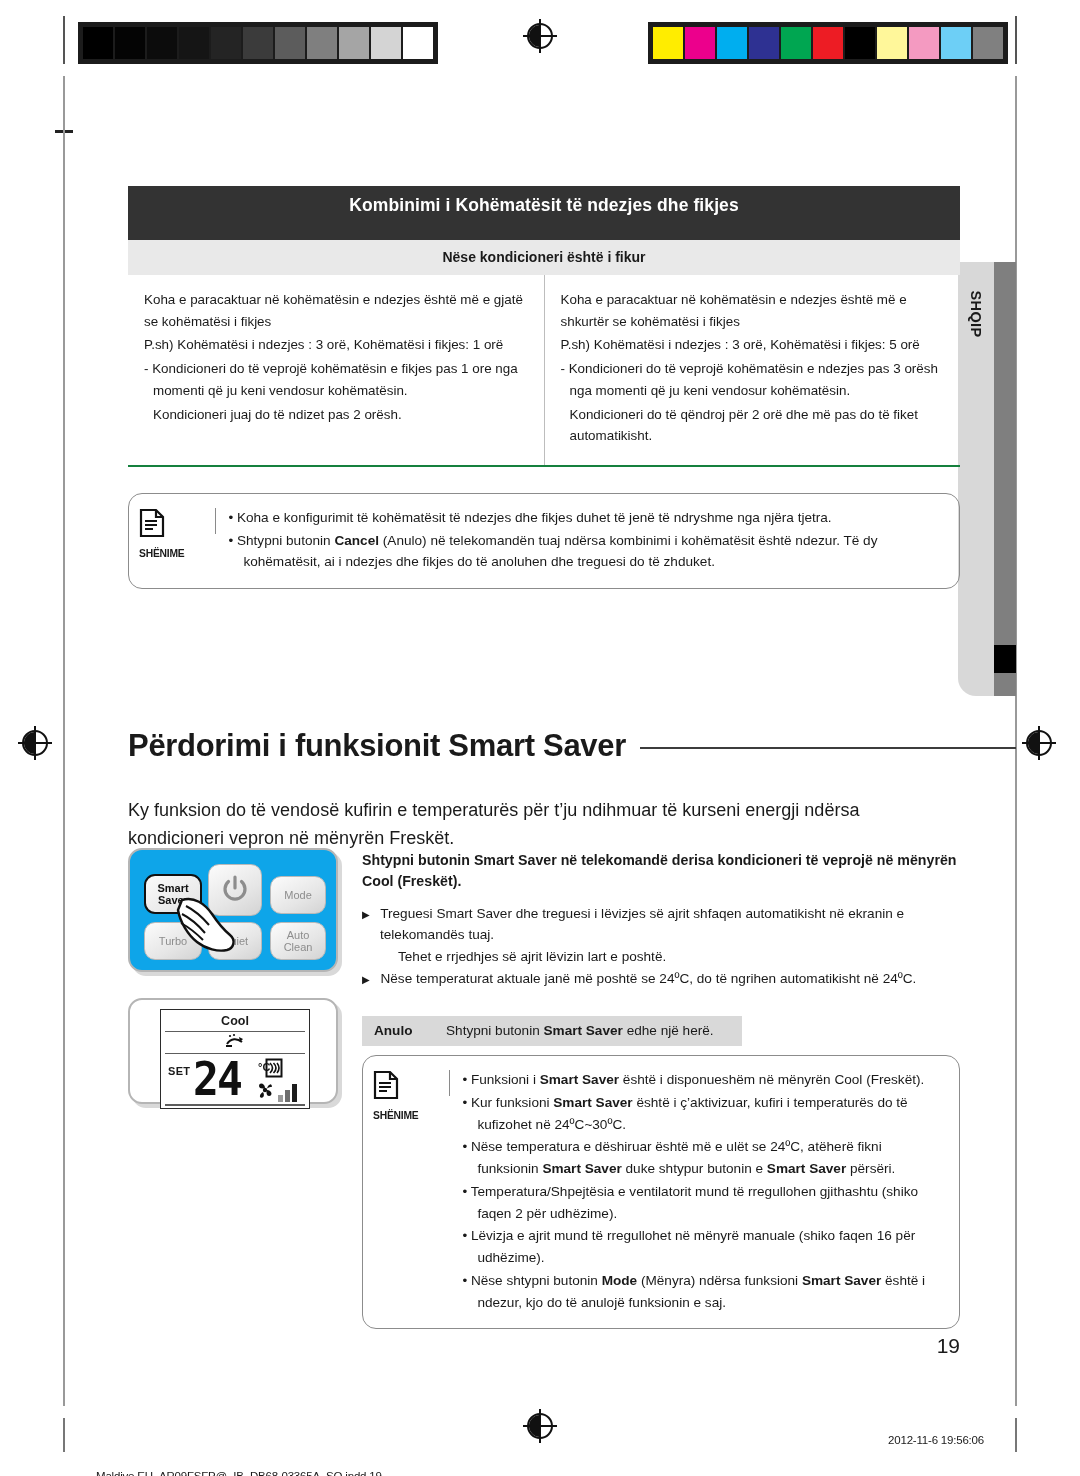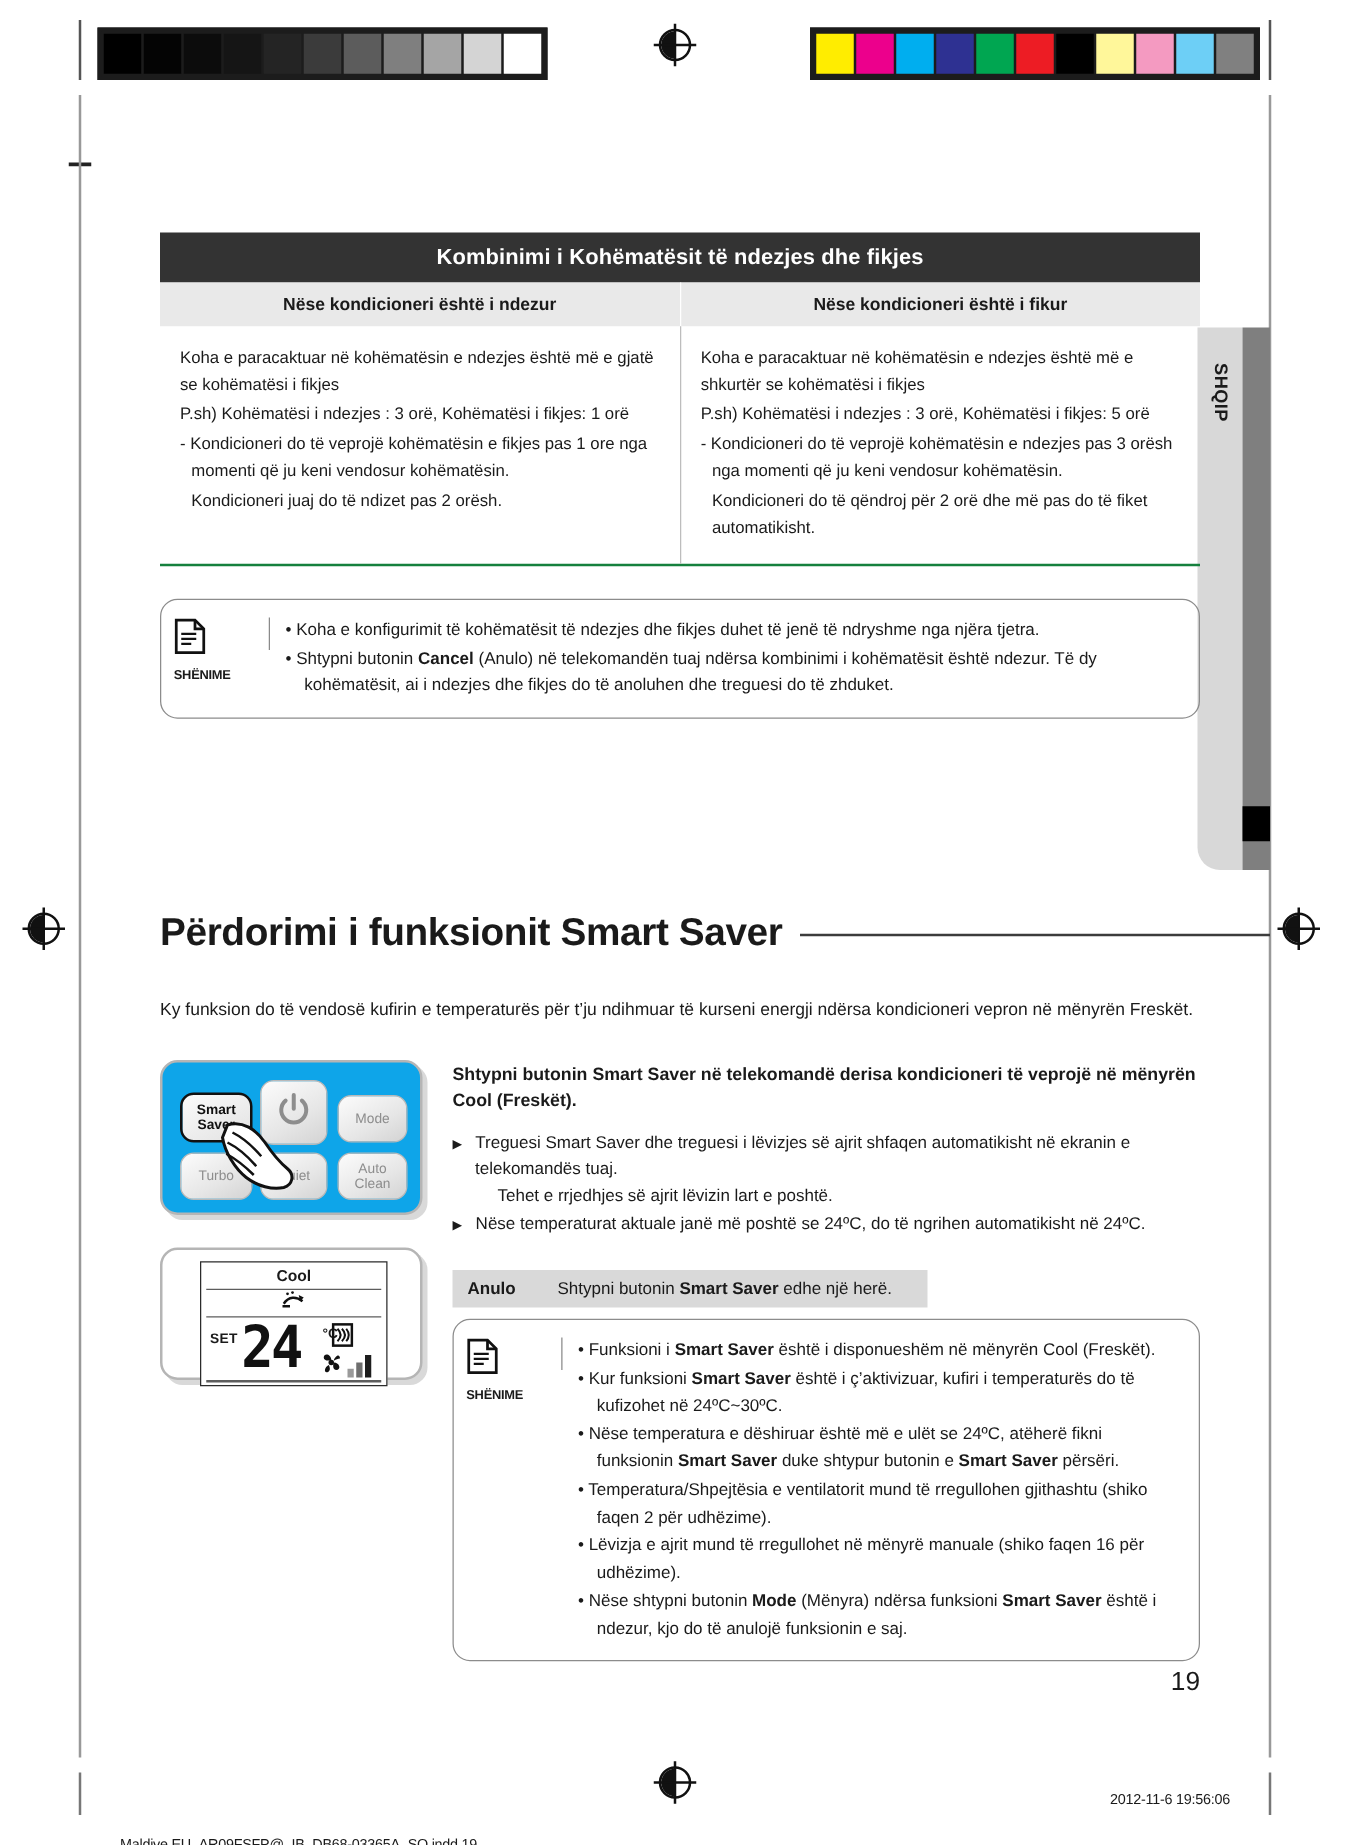--- a/index.html
+++ b/index.html
@@ -46,21 +46,21 @@
 
   .trim-dash { position: absolute; left: 55px; top: 130px; width: 18px; height: 3px; background: #222; }
   .frame-left { position: absolute; left: 63px; top: 76px; width: 2px; height: 1330px; background: #999; }
   .frame-right { position: absolute; left: 1015px; top: 76px; width: 2px; height: 1330px; background: #999; }
 
   
   .content { position: absolute; left: 128px; top: 186px; width: 832px; }
   .tbl-title {
     background: #333333; color: #ffffff; text-align: center;
     font-weight: bold; font-size: 17.5px; letter-spacing: .1px;
-    padding: 9px 0 10px;
+    padding: 9px 0 24px;
   }
   .tbl-subhead { display: flex; background: #e9e9e9; }
   .tbl-subhead .cell {
     flex: 1; text-align: center; font-weight: bold; font-size: 14px;
     padding: 9px 0 10px;
   }
   .tbl-subhead .cell + .cell { border-left: 1px solid #ffffff; }
   .tbl-body { display: flex; border-bottom: 2px solid #15803d; justify-content: space-between; }
   .tbl-body .cell { flex: 1; padding: 14px 16px 16px; font-size: 13.4px; line-height: 1.62; }
   .tbl-body .cell + .cell { border-left: 1px solid #bdbdbd; }
@@ -94,21 +94,21 @@
     position: absolute; left: -22px; top: 44px; width: 80px;
     text-align: center; font-size: 14.5px; font-weight: bold; letter-spacing: .4px;
     transform: rotate(90deg); transform-origin: center;
   }
 
   
   .sec-head { position: absolute; left: 128px; top: 728px; width: 888px; display: flex; align-items: center; }
   .sec-head h1 { font-size: 31px; font-weight: bold; letter-spacing: -.3px; white-space: nowrap; }
   .sec-head .rule { flex: 1; height: 2.2px; background: #3c3c3c; margin-left: 14px; margin-top: 4px; }
 
-  .intro { position: absolute; left: 128px; top: 797px; width: 830px; font-size: 14px; line-height: 1.55; }
+  .intro { position: absolute; left: 128px; top: 797px; width: 830px; font-size: 18px; line-height: 1.55; }
 
   
   .remote-wrap { position: absolute; left: 128px; top: 848px; width: 216px; }
   .remote {
     position: relative; width: 210px; height: 124px;
     border: 2px solid #b5b5b5; border-radius: 14px; background: #0ea5e9;
     box-shadow: 4px 4px 0 #d9d9d9;
   }
   .btn {
     position: absolute; border-radius: 11px;
@@ -236,21 +236,20 @@
   <div class="side-tab">
     <div class="pad"></div>
     <div class="bar"></div>
     <div class="bar-black"></div>
     <div class="lang">SHQIP</div>
   </div>
 
   <div class="content">
     <div class="tbl-title">Kombinimi i Kohëmatësit të ndezjes dhe fikjes</div>
     <div class="tbl-subhead">
-      <div class="cell">Nëse kondicioneri është i ndezur</div>
       <div class="cell">Nëse kondicioneri është i fikur</div>
     </div>
     <div class="tbl-body">
       <div class="cell">
         <p>Koha e paracaktuar në kohëmatësin e ndezjes është më e gjatë se kohëmatësi i fikjes</p>
         <p>P.sh) Kohëmatësi i ndezjes : 3 orë, Kohëmatësi i fikjes: 1 orë</p>
         <p class="hang">- Kondicioneri do të veprojë kohëmatësin e fikjes pas 1 ore nga momenti që ju keni vendosur kohëmatësin.</p>
         <p class="cont">Kondicioneri juaj do të ndizet pas 2 orësh.</p>
       </div>
       <div class="cell">

